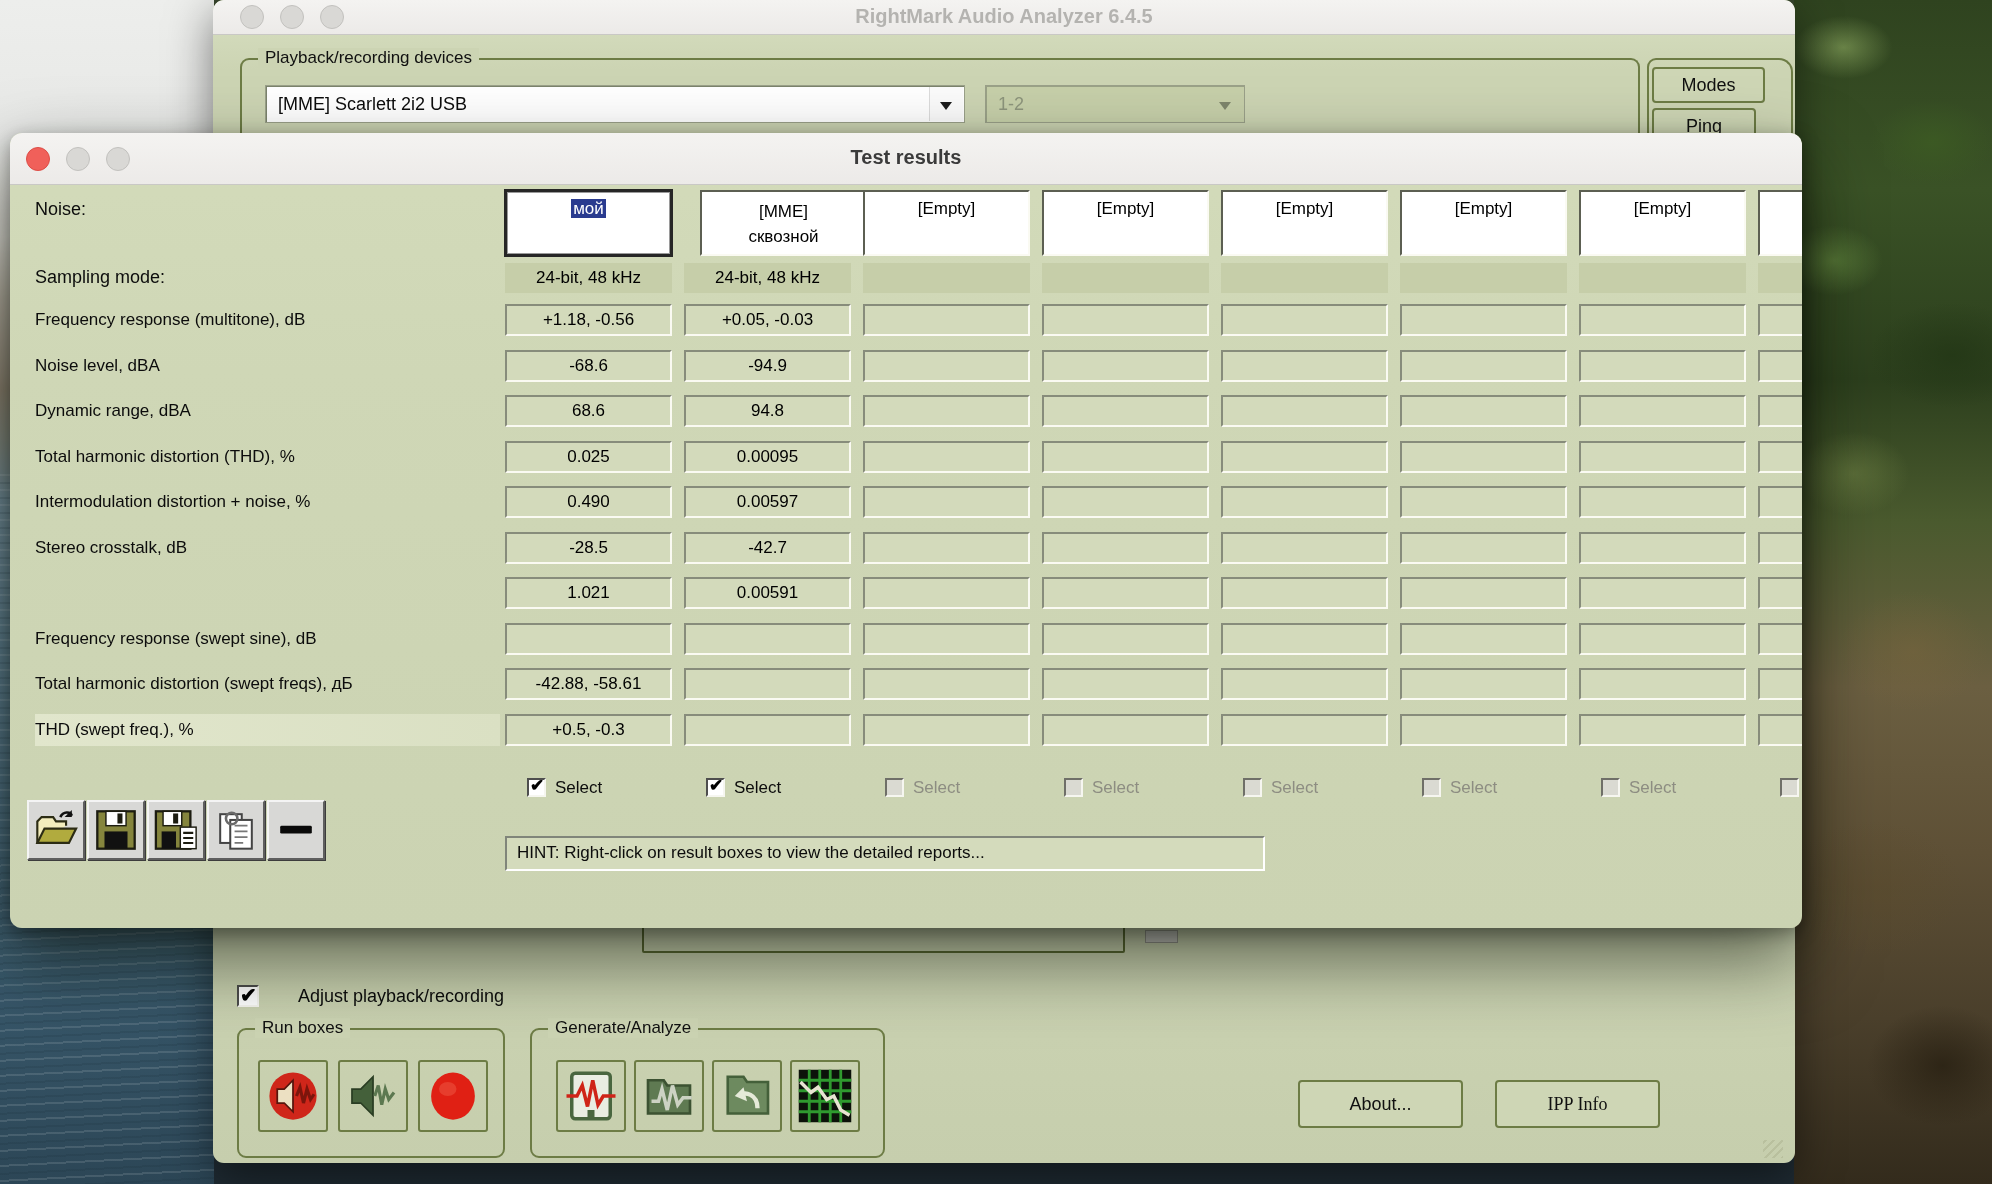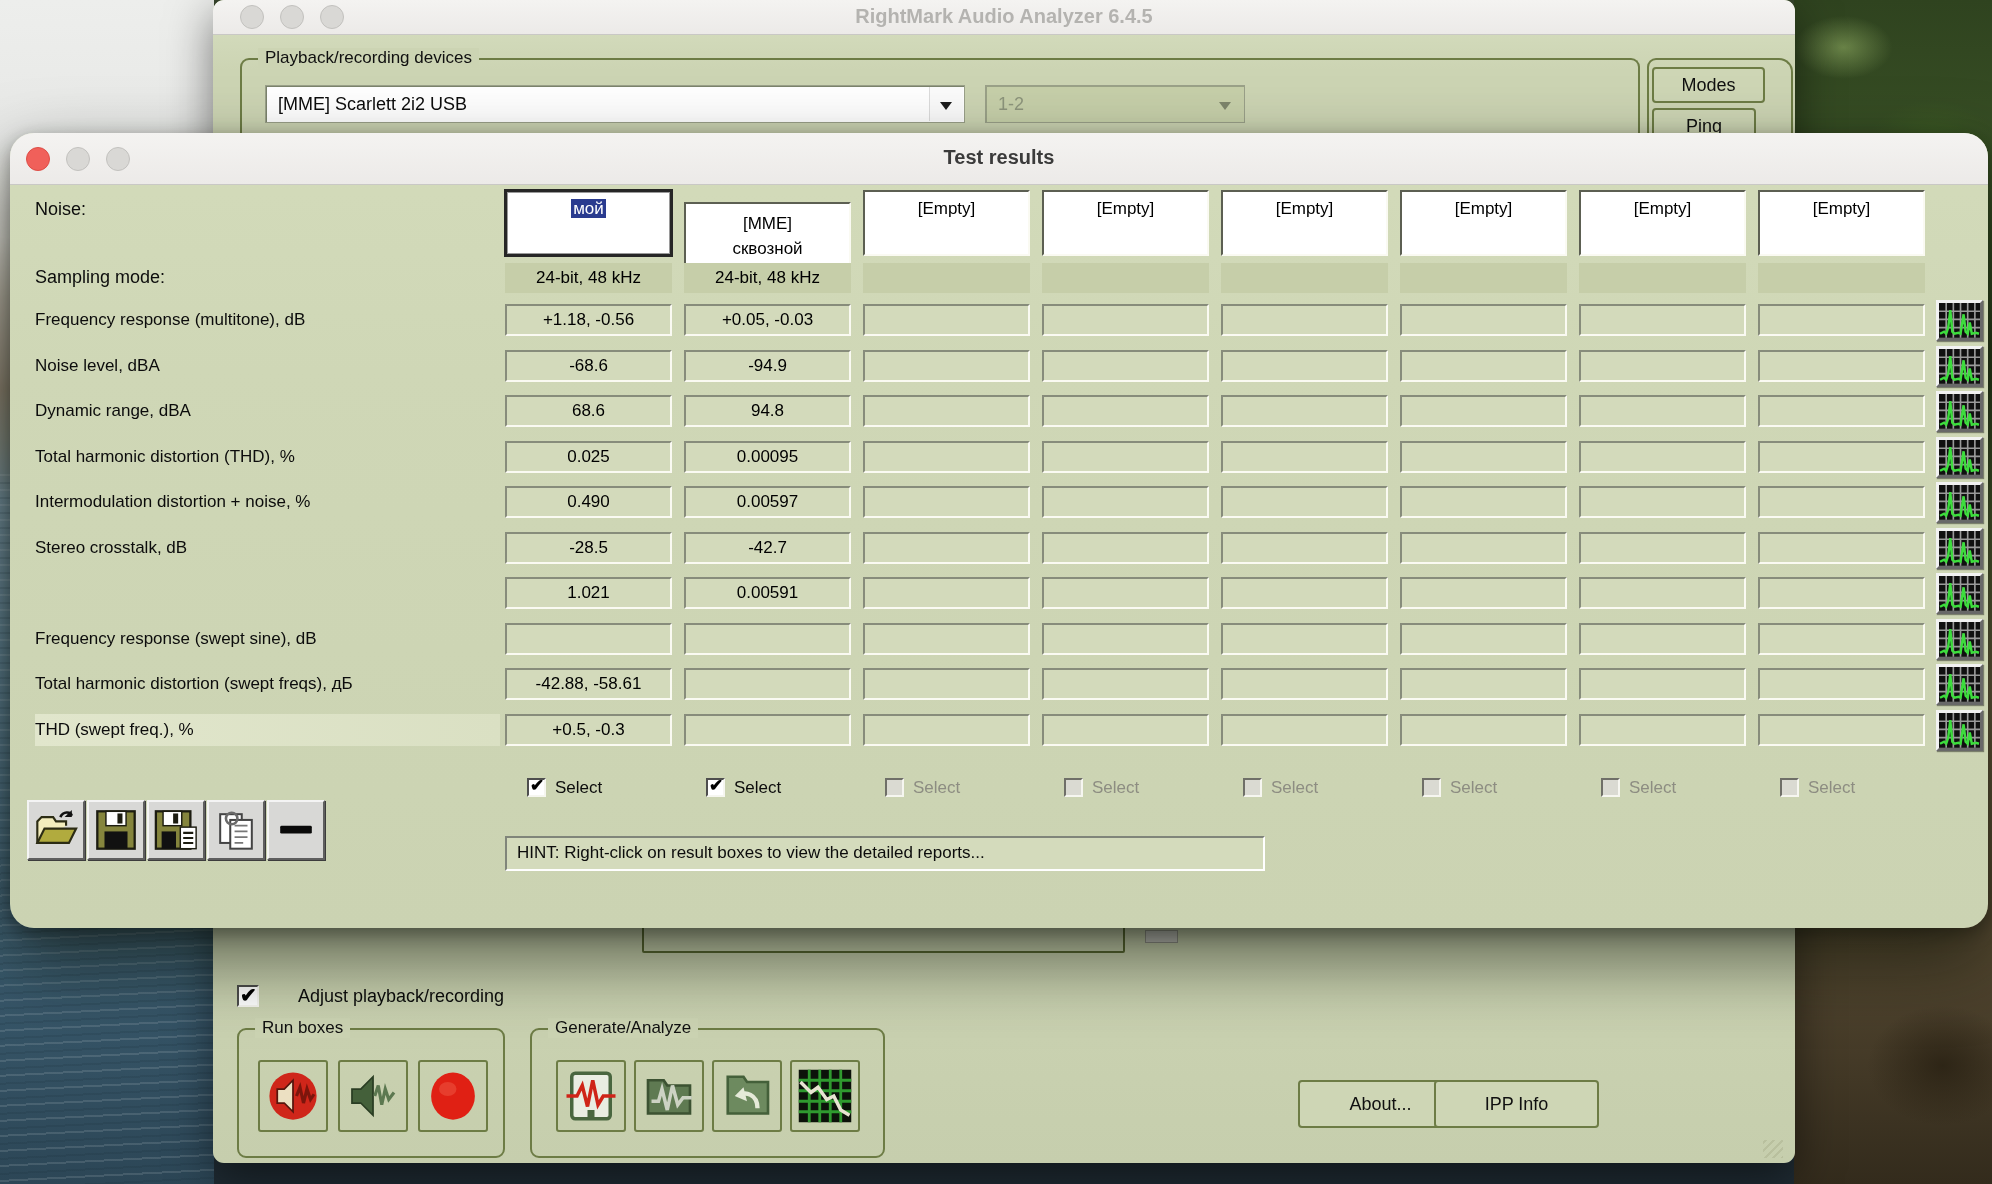--- a/index.html
+++ b/index.html
@@ -65,21 +65,21 @@
 .cbox .mark{position:absolute;left:1px;top:-4px;font-size:20px;font-weight:bold;color:#000;}
 .cb-text{position:absolute;font-size:18px;color:#0c0c0c;white-space:nowrap;}
 .iconbtn{position:absolute;width:70px;height:72px;border:2px solid #6d7c45;border-radius:3px;
  display:flex;align-items:center;justify-content:center;}
 .iconbtn svg{width:56px;height:56px;}
 .icn{display:flex;align-items:center;justify-content:center;}
 .grip{position:absolute;width:20px;height:18px;
  background:repeating-linear-gradient(315deg,#b9c09e 0 2px,rgba(0,0,0,0) 2px 6px);}
 
 
-.dialog{position:absolute;left:10px;top:133px;width:1978px;height:795px;border-radius:24px;
+.dialog{position:absolute;left:10px;top:133px;width:1792px;height:795px;border-radius:12px;
  background:linear-gradient(180deg,#d3dbba 0%,#cfd7b6 30%,#cbd3b2 100%);
  box-shadow:0 32px 75px rgba(10,15,5,.58),0 5px 18px rgba(0,0,0,.35);overflow:hidden;}
 .dialog .titlebar{height:52px;border-radius:12px 12px 0 0;}
 .dialog .wtitle{top:13px;color:#3b3b3b;}
 .dlabel{position:absolute;left:25px;font-size:18px;color:#0c0c0c;white-space:nowrap;}
 .rowlabel{position:absolute;left:25px;width:465px;height:32px;line-height:32px;
  font-size:17px;color:#0c0c0c;white-space:nowrap;overflow:hidden;}
 .rowlabel.hl{background:linear-gradient(90deg,#e1e6cc,#dae0c3);}
 .cellbox{position:absolute;width:167px;height:32px;background:#d3dabb;
  border-top:2px solid #878c7b;border-left:2px solid #878c7b;
@@ -214,42 +214,42 @@
             <svg viewBox="0 0 32 32">
               <rect x="1" y="1" width="30" height="30" fill="#0c120a"></rect>
               <path d="M7 1V31M13 1V31M19 1V31M25 1V31M1 7H31M1 13H31M1 19H31M1 25H31" stroke="#2f9a2f" stroke-width="1.6"></path>
               <polyline points="2,8 8,14 12,11 17,18 21,16 25,24 30,27" fill="none" stroke="#e8e4d2" stroke-width="2"></polyline>
             </svg>
           </span>
         </div>
       </div>
 
     <div class="btn" style="left:1085px;top:1080px;width:165px;height:48px;">About...</div>
-    <div class="btn" style="left:1221px;top:1080px;width:165px;height:48px;">IPP Info</div>
+    <div class="btn" style="left:1282px;top:1080px;width:165px;height:48px;font-family:Liberation Serif, serif;">IPP Info</div>
     <div class="grip" style="left:1550px;top:1140px;"></div>
   </div>
 
   <div class="dialog">
     <div class="titlebar">
       <span class="light red" style="left:16px;top:14px;"></span>
       <span class="light gray" style="left:56px;top:14px;"></span>
       <span class="light gray" style="left:96px;top:14px;"></span>
       <div class="wtitle">Test results</div>
     </div>
     <div class="dlabel" style="top:66px;">Noise:</div>
     <div class="dlabel" style="top:134px;">Sampling mode:</div>
     <div class="hint">HINT: Right-click on result boxes to view the detailed reports...</div>
 
   <div class="devbox focused" style="left: 495px; top: 57px;"><span class="sel">мой</span></div>
       <div class="sampstrip" style="left: 495px; top: 130px;">24-bit, 48 kHz</div>
       <div class="cb" style="left: 517px; top: 645px;">
         <span class="mark">✔</span>
       </div>
       <div class="sel-label" style="left: 545px; top: 645px;">Select</div>
-      <div class="devbox wrap" style="left: 674px; top: 57px; margin-top: 12px;">[MME] сквозной</div>
+      <div class="devbox wrap" style="left: 690px; top: 57px;">[MME] сквозной</div>
       <div class="sampstrip" style="left: 674px; top: 130px;">24-bit, 48 kHz</div>
       <div class="cb" style="left: 696px; top: 645px;">
         <span class="mark">✔</span>
       </div>
       <div class="sel-label" style="left: 724px; top: 645px;">Select</div>
       <div class="devbox" style="left: 853px; top: 57px;">[Empty]</div>
       <div class="sampstrip" style="left: 853px; top: 130px;"></div>
       <div class="cb off" style="left: 875px; top: 645px;"></div>
       <div class="sel-label off" style="left: 903px; top: 645px;">Select</div>
       <div class="devbox" style="left: 1032px; top: 57px;">[Empty]</div>

